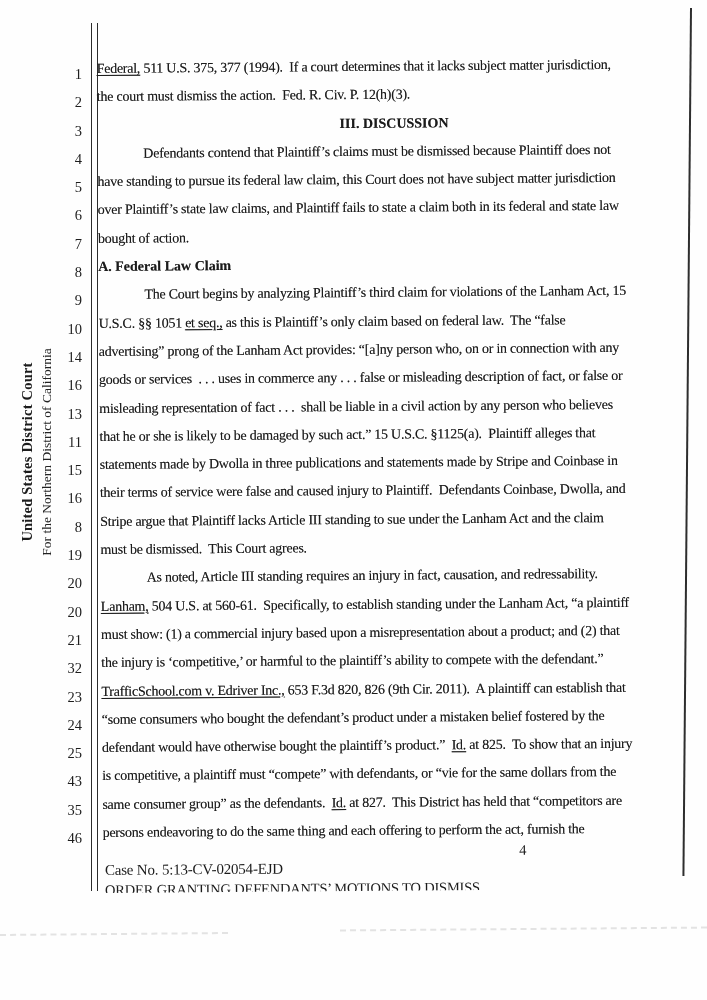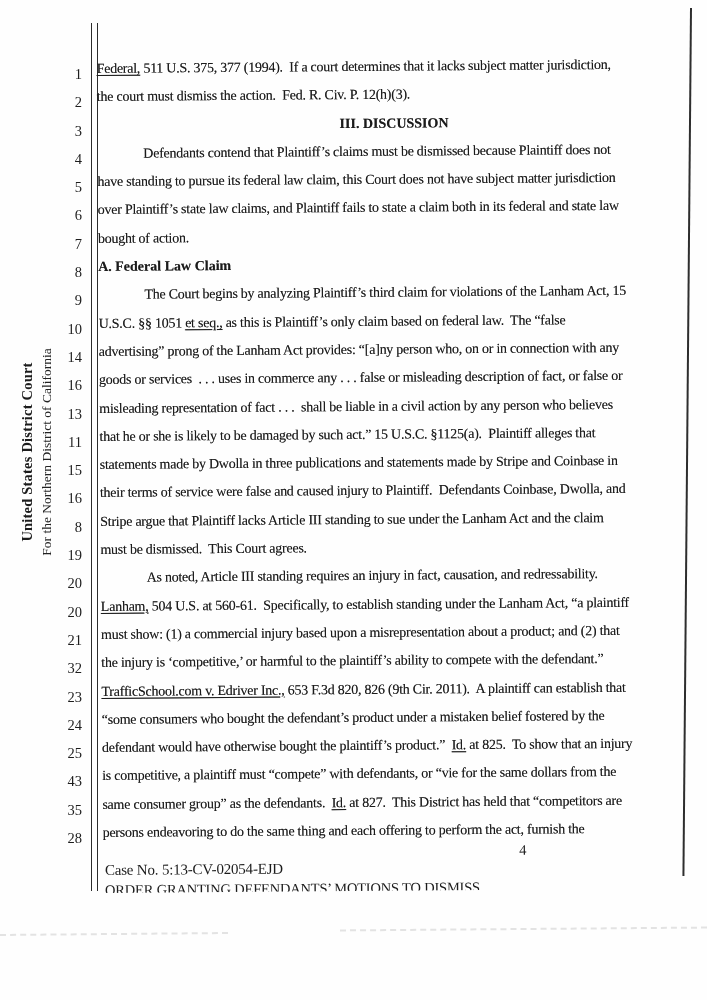--- a/index.html
+++ b/index.html
@@ -98,21 +98,21 @@
       <div>19</div>
       <div>20</div>
       <div>20</div>
       <div>21</div>
       <div>32</div>
       <div>23</div>
       <div>24</div>
       <div>25</div>
       <div>43</div>
       <div>35</div>
-      <div>28</div>
+      <div>46</div>
     </div>
 
   <div class="tilt">
     <div class="bodytext">
         <div class="body-line"><span class="seg u">Federal,</span><span class="seg"> 511 U.S. 375, 377 (1994).  If a court determines that it lacks subject matter jurisdiction,</span></div>
         <div class="body-line"><span class="seg">the court must dismiss the action.  Fed. R. Civ. P. 12(h)(3).</span></div>
         <div class="body-line center"><span class="seg b">III. DISCUSSION</span></div>
         <div class="body-line indent"><span class="seg">Defendants contend that Plaintiff’s claims must be dismissed because Plaintiff does not</span></div>
         <div class="body-line"><span class="seg">have standing to pursue its federal law claim, this Court does not have subject matter jurisdiction</span></div>
         <div class="body-line"><span class="seg">over Plaintiff’s state law claims, and Plaintiff fails to state a claim both in its federal and state law</span></div>

